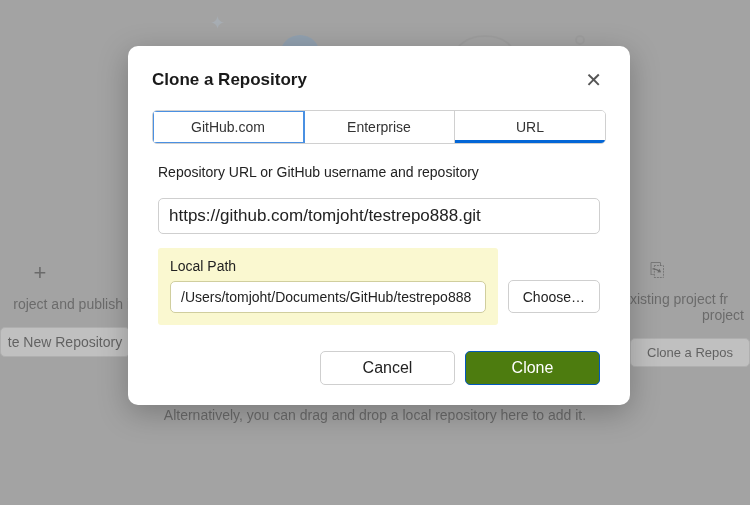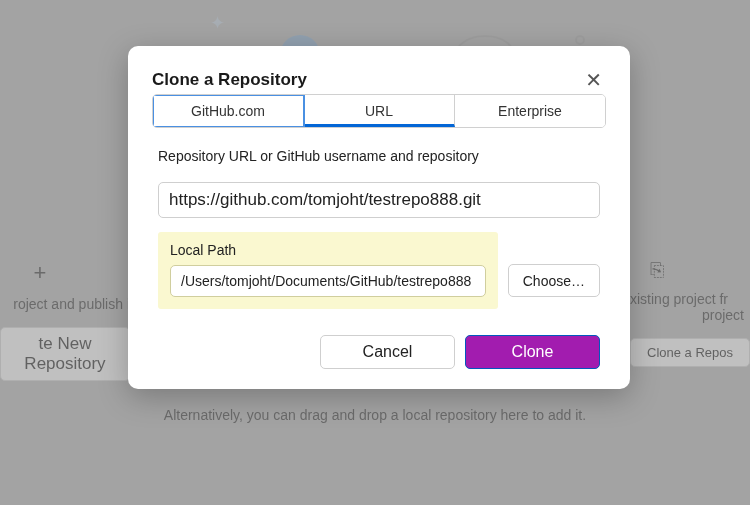--- a/index.html
+++ b/index.html
@@ -49,21 +49,21 @@
       margin-bottom: 10px;
       text-align: center;
       padding-right: 50px;
     }
     .bg-left-card .btn-fake {
       margin-top: 15px;
       background: #ddd;
       border: 1px solid #bbb;
       border-radius: 5px;
       padding: 6px 0;
-      font-size: 17px;
+      font-size: 14px;
       color: #222;
       text-align:center;
     }
     .bg-right-card {
       position: absolute;
       right: 0;
       top: 260px;
       width: 120px;
       text-align: left;
       color: #333;
@@ -101,21 +101,21 @@
       width: 502px;
       background: #fff;
       border-radius: 10px;
       box-shadow: 0 8px 30px rgba(0,0,0,0.25);
       padding: 22px 24px 20px 24px;
     }
     .modal-header {
       display: flex;
       justify-content: space-between;
       align-items: center;
-      margin-bottom: 2px;
+      margin-bottom: 18px;
     }
     .modal-title {
       font-size: 17px;
       font-weight: 600;
       color: #1a1a1a;
     }
     .close-btn {
       font-size: 20px;
       color: #555;
       cursor: pointer;
@@ -230,21 +230,21 @@
       border-radius: 5px;
       cursor: pointer;
       text-align: center;
     }
     .btn-secondary {
       background: #fff;
       border: 1px solid #cfcfcf;
       color: #222;
     }
     .btn-primary {
-      background: #a21caf;
+      background: #4d7c0f;
       border: 1px solid #0358bd;
       color: #fff;
       font-weight: 500;
     }
   </style>
 </head>
 <body>
 
 <div class="backdrop">
   <div class="bg-content">
@@ -273,22 +273,22 @@
 <div class="modal">
   <div class="modal-header">
     <div class="modal-title">Clone a Repository</div>
     <button class="close-btn">
       <span>✕</span>
     </button>
   </div>
 
   <div class="tabs">
     <div class="tab focus">GitHub.com</div>
+    <div class="tab">Enterprise</div>
     <div class="tab active">URL</div>
-    <div class="tab">Enterprise</div>
   </div>
 
   <div class="field-section">
     <div class="repo-label">
       <span>Repository URL or GitHub username and repository</span><br>
     </div>
     <input type="text" class="text-input" value="https://github.com/tomjoht/testrepo888.git" style="">
 
     <div class="local-path-row">
       <div class="local-path-block">

